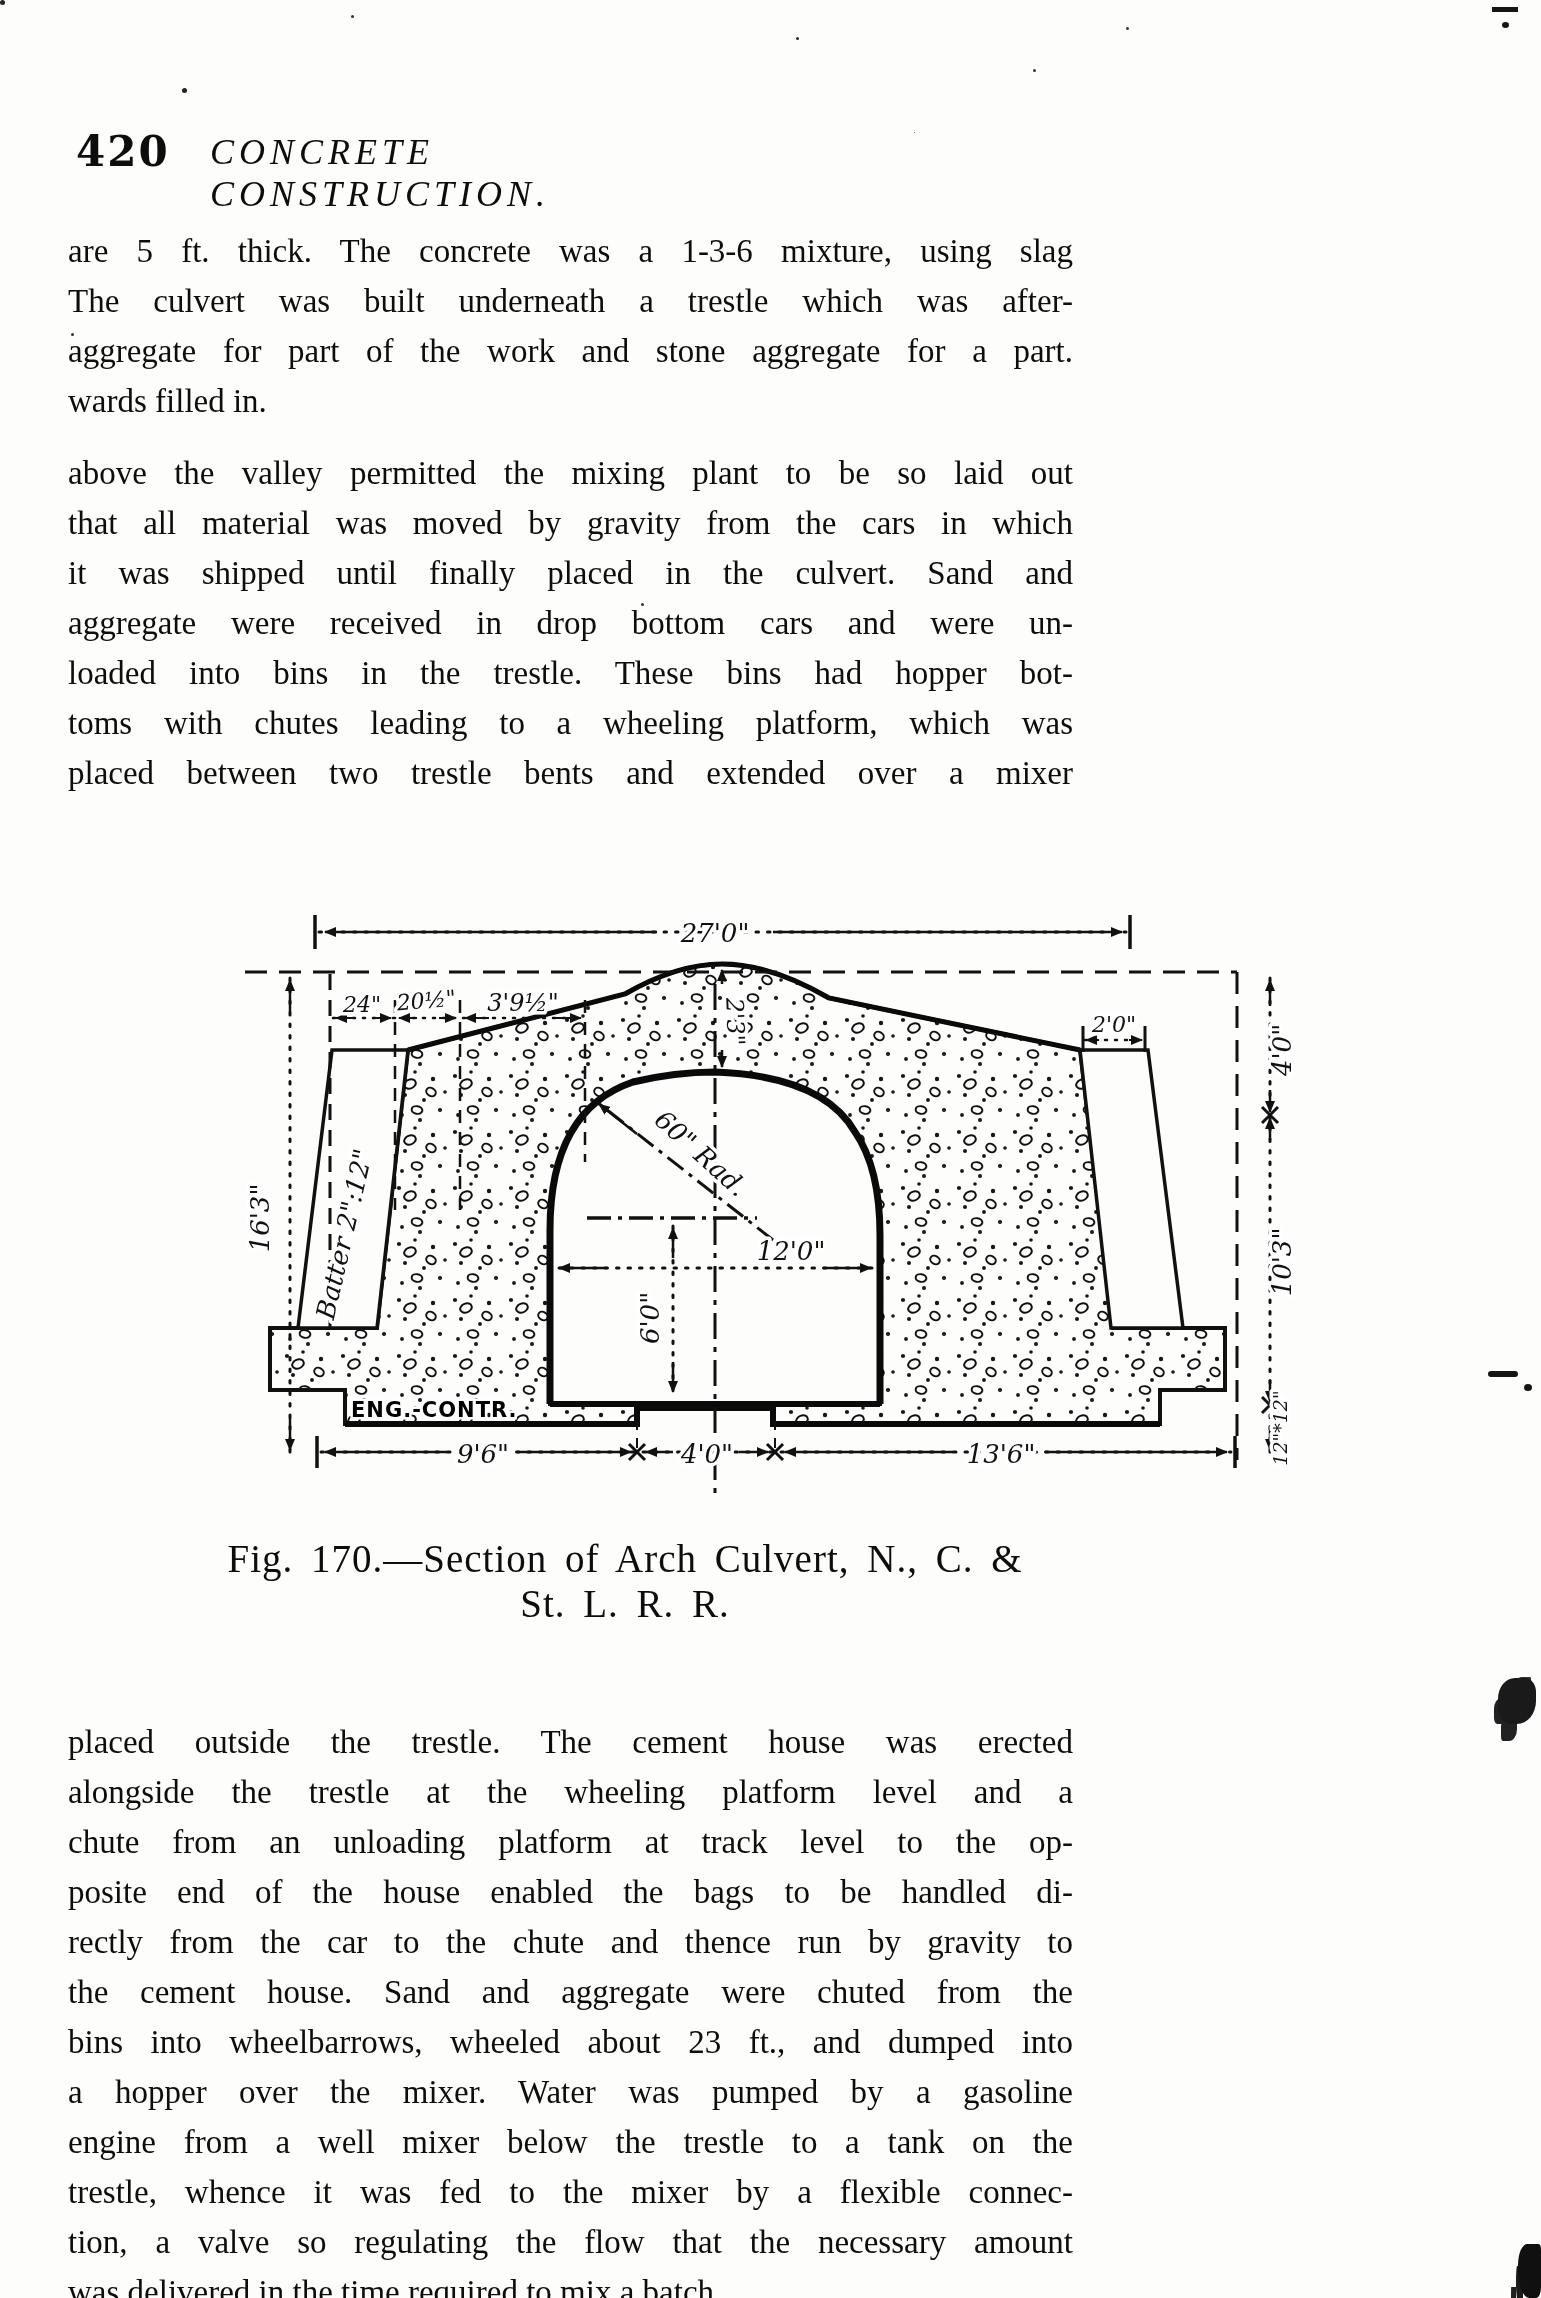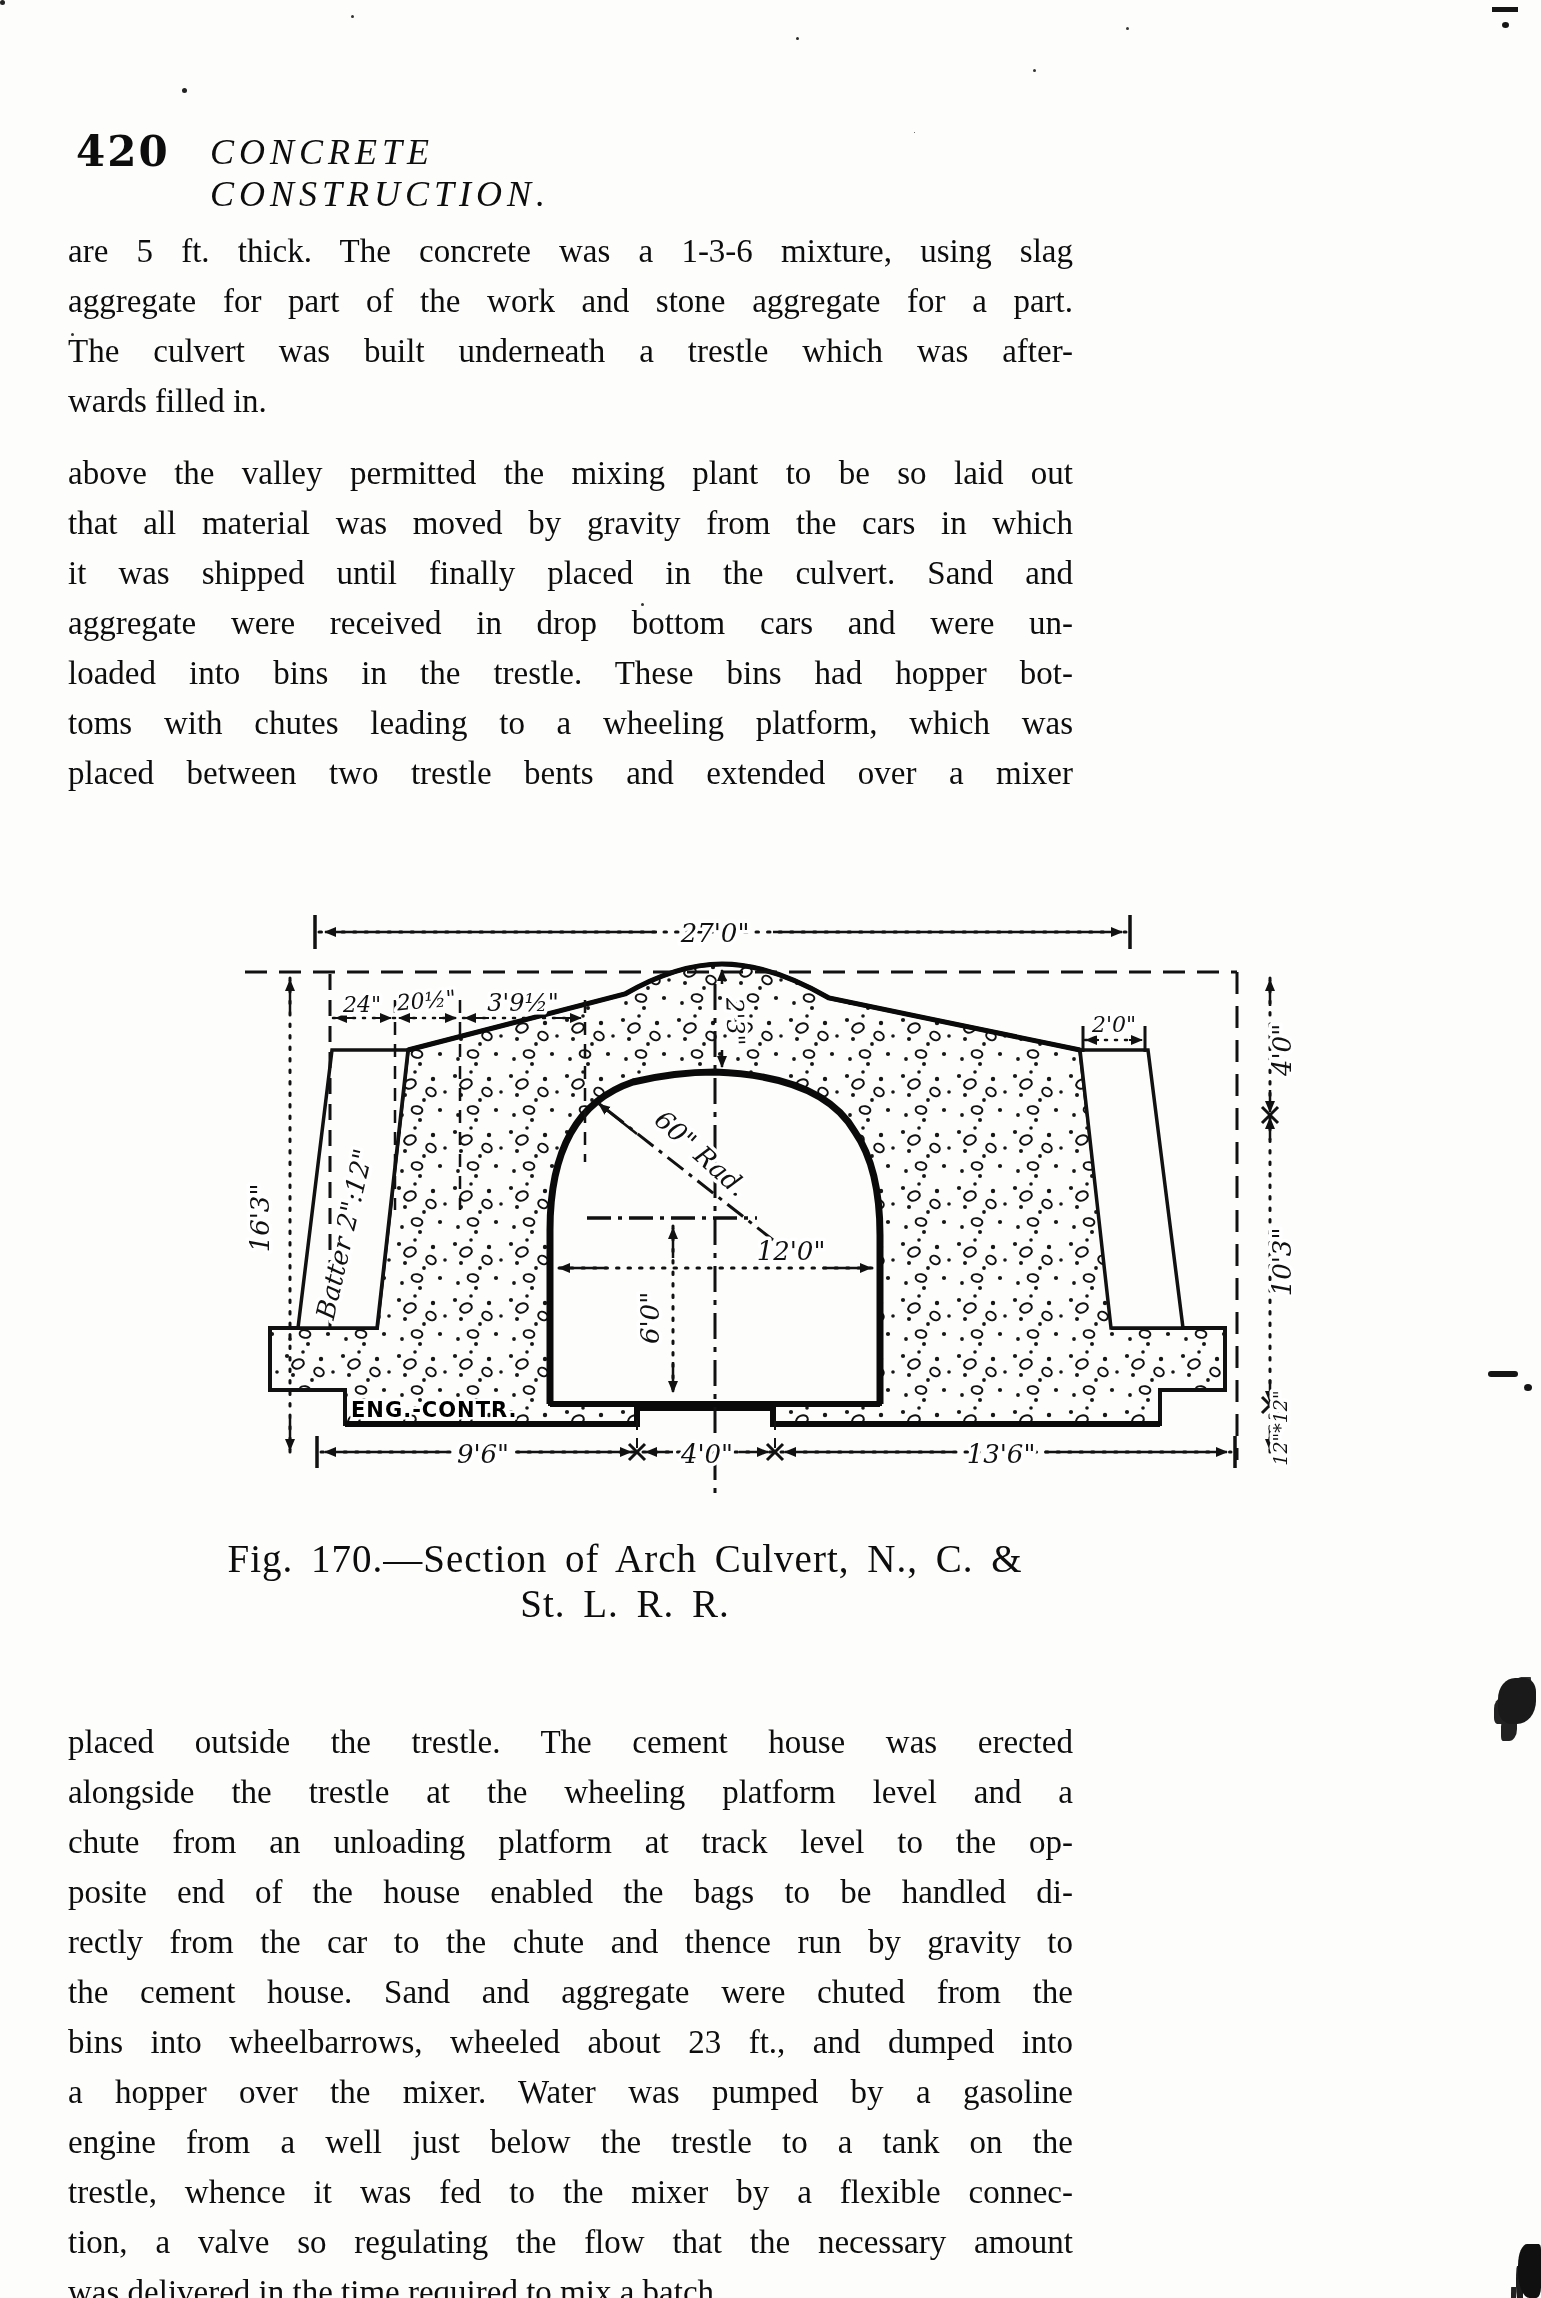--- a/index.html
+++ b/index.html
@@ -44,22 +44,22 @@
 </head>
 <body>
 
 <div class="page">
 
   <div class="pagenum">420</div>
   <div class="running-head">CONCRETE CONSTRUCTION.</div>
 
   <div class="para p1">
     <div class="tl j">are 5 ft. thick.  The concrete was a 1-3-6 mixture, using slag</div>
+    <div class="tl j">The culvert was built underneath a trestle which was after-</div>
     <div class="tl j">aggregate for part of the work and stone aggregate for a part.</div>
-    <div class="tl j">The culvert was built underneath a trestle which was after-</div>
     <div class="tl">wards filled in.</div>
   </div>
 
   <div class="para p2">
     <div class="tl j">above the valley permitted the mixing plant to be so laid out</div>
     <div class="tl j">that all material was moved by gravity from the cars in which</div>
     <div class="tl j">it was shipped until finally placed in the culvert.  Sand and</div>
     <div class="tl j">aggregate were received in drop bottom cars and were un-</div>
     <div class="tl j">loaded into bins in the trestle.  These bins had hopper bot-</div>
     <div class="tl j">toms with chutes leading to a wheeling platform, which was</div>
@@ -193,21 +193,21 @@
 
   <div class="para p3">
     <div class="tl j">placed outside the trestle.  The cement house was erected</div>
     <div class="tl j">alongside the trestle at the wheeling platform level and a</div>
     <div class="tl j">chute from an unloading platform at track level to the op-</div>
     <div class="tl j">posite end of the house enabled the bags to be handled di-</div>
     <div class="tl j">rectly from the car to the chute and thence run by gravity to</div>
     <div class="tl j">the cement house.  Sand and aggregate were chuted from the</div>
     <div class="tl j">bins into wheelbarrows, wheeled about 23 ft., and dumped into</div>
     <div class="tl j">a hopper over the mixer.  Water was pumped by a gasoline</div>
-    <div class="tl j">engine from a well just below the trestle to a tank on the</div>
+    <div class="tl j">engine from a well mixer below the trestle to a tank on the</div>
     <div class="tl j">trestle, whence it was fed to the mixer by a flexible connec-</div>
     <div class="tl j">tion, a valve so regulating the flow that the necessary amount</div>
     <div class="tl">was delivered in the time required to mix a batch.</div>
   </div>
 
   <div class="artifact" style="left:1492px;top:7px;width:26px;height:5px;"></div>
   <div class="artifact" style="left:1502px;top:22px;width:7px;height:6px;border-radius:50%;"></div>
   <div class="artifact" style="left:1488px;top:1371px;width:30px;height:6px;border-radius:3px;"></div>
   <div class="artifact" style="left:1524px;top:1384px;width:8px;height:7px;border-radius:50%;"></div>
   <div class="artifact" style="left:1498px;top:1678px;width:38px;height:46px;border-radius:45% 30% 50% 35%;background:#1a1a1a;box-shadow:-14px 10px 0 -10px #222, -8px 28px 0 -11px #222, 6px -12px 0 -11px #333;"></div>

